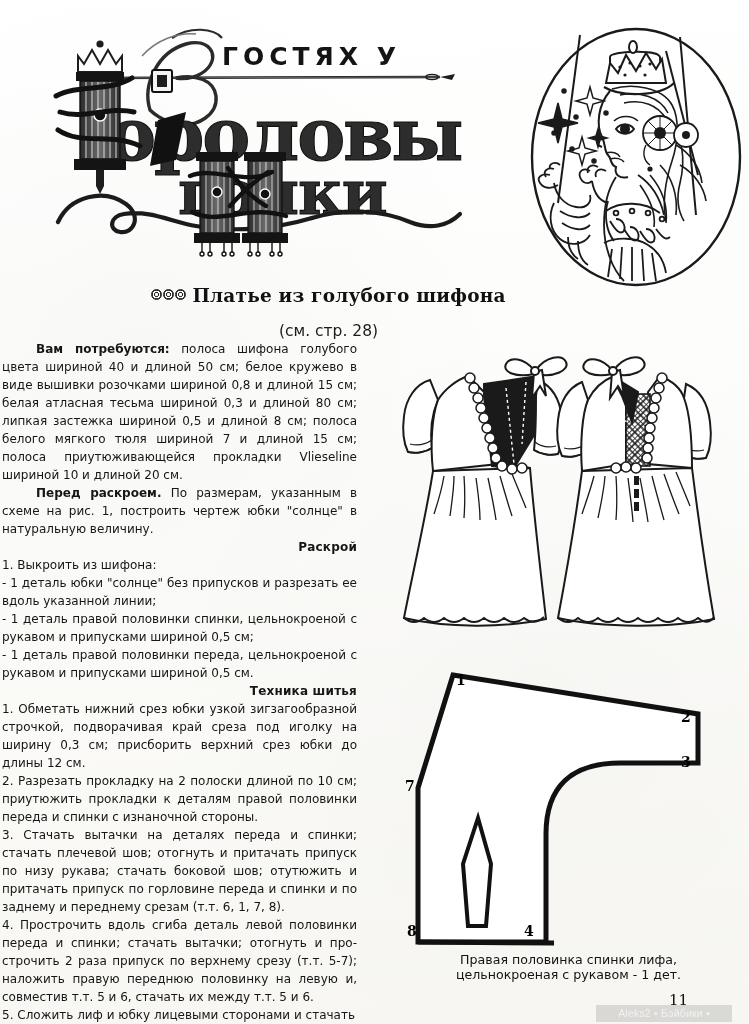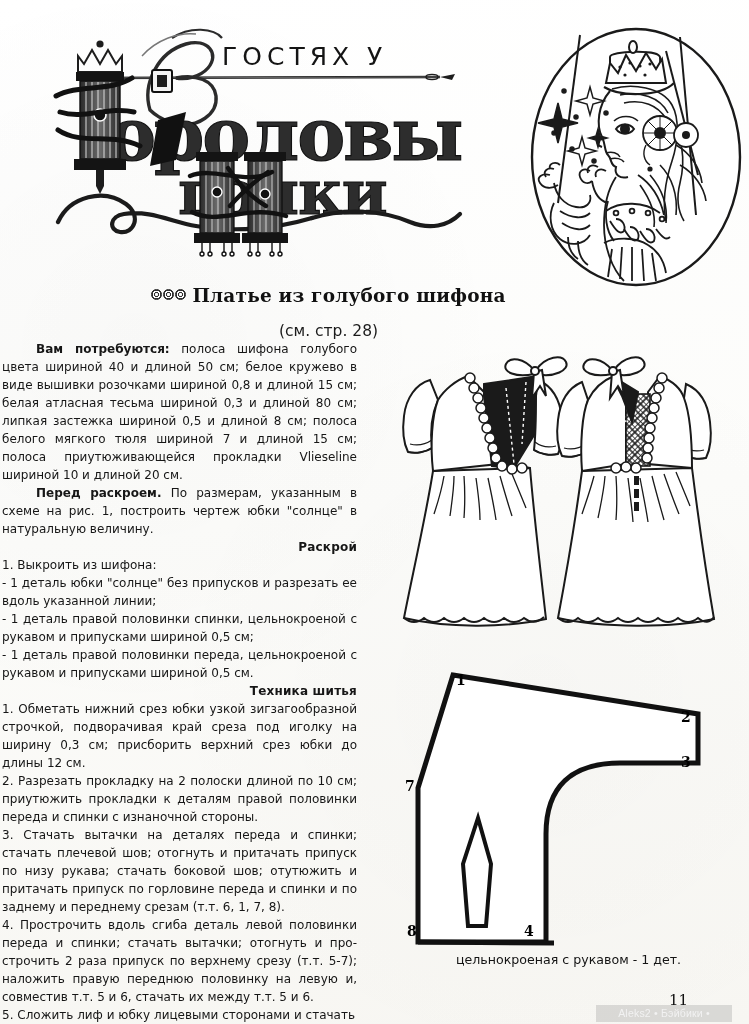--- a/index.html
+++ b/index.html
@@ -20,21 +20,21 @@
       radial-gradient(circle at 72% 68%, rgba(0,0,0,.015), transparent 45%),
       linear-gradient(175deg,#ffffff 0%,#fcfcfa 50%,#f7f6f2 100%);
   }
 
   
   .masthead{position:absolute;left:0;top:0;width:749px;height:290px;}
   .mast-svg{position:absolute;left:0;top:0;}
   .gostyah{
     position:absolute;left:222px;top:42px;
     font-family:"DejaVu Sans", sans-serif;
-    font-weight:400;font-size:25px;letter-spacing:5px;
+    font-weight:700;font-size:25px;letter-spacing:5px;
     color:#141414;
   }
 
   
   .title-block{position:absolute;left:0;top:283px;width:657px;text-align:center;}
   .recipe-title{
     font-family:"DejaVu Serif", serif;
     font-weight:700;font-size:18.5px;letter-spacing:.2px;color:#111;
     display:inline-block;
   }
@@ -548,20 +548,21 @@
     
     <div class="ptlabel" style="left:60px;top:36px;">1</div>
     <div class="ptlabel" style="left:285px;top:73px;">2</div>
     <div class="ptlabel" style="left:285px;top:118px;">3</div>
     <div class="ptlabel" style="left:9px;top:142px;">7</div>
     <div class="ptlabel" style="left:11px;top:287px;">8</div>
     <div class="ptlabel" style="left:128px;top:287px;">4</div>
   </div>
 
   <div class="pattern-caption">
+    <div>Правая половинка спинки лифа,</div>
     <div>цельнокроеная с рукавом - 1 дет.</div>
   </div>
 
   <div class="footer">
     
   </div>
   <div class="pagenum">11</div>
   <div class="watermark">Aleks2 • Бэйбики • babiki.ru</div>
 
 </div>

